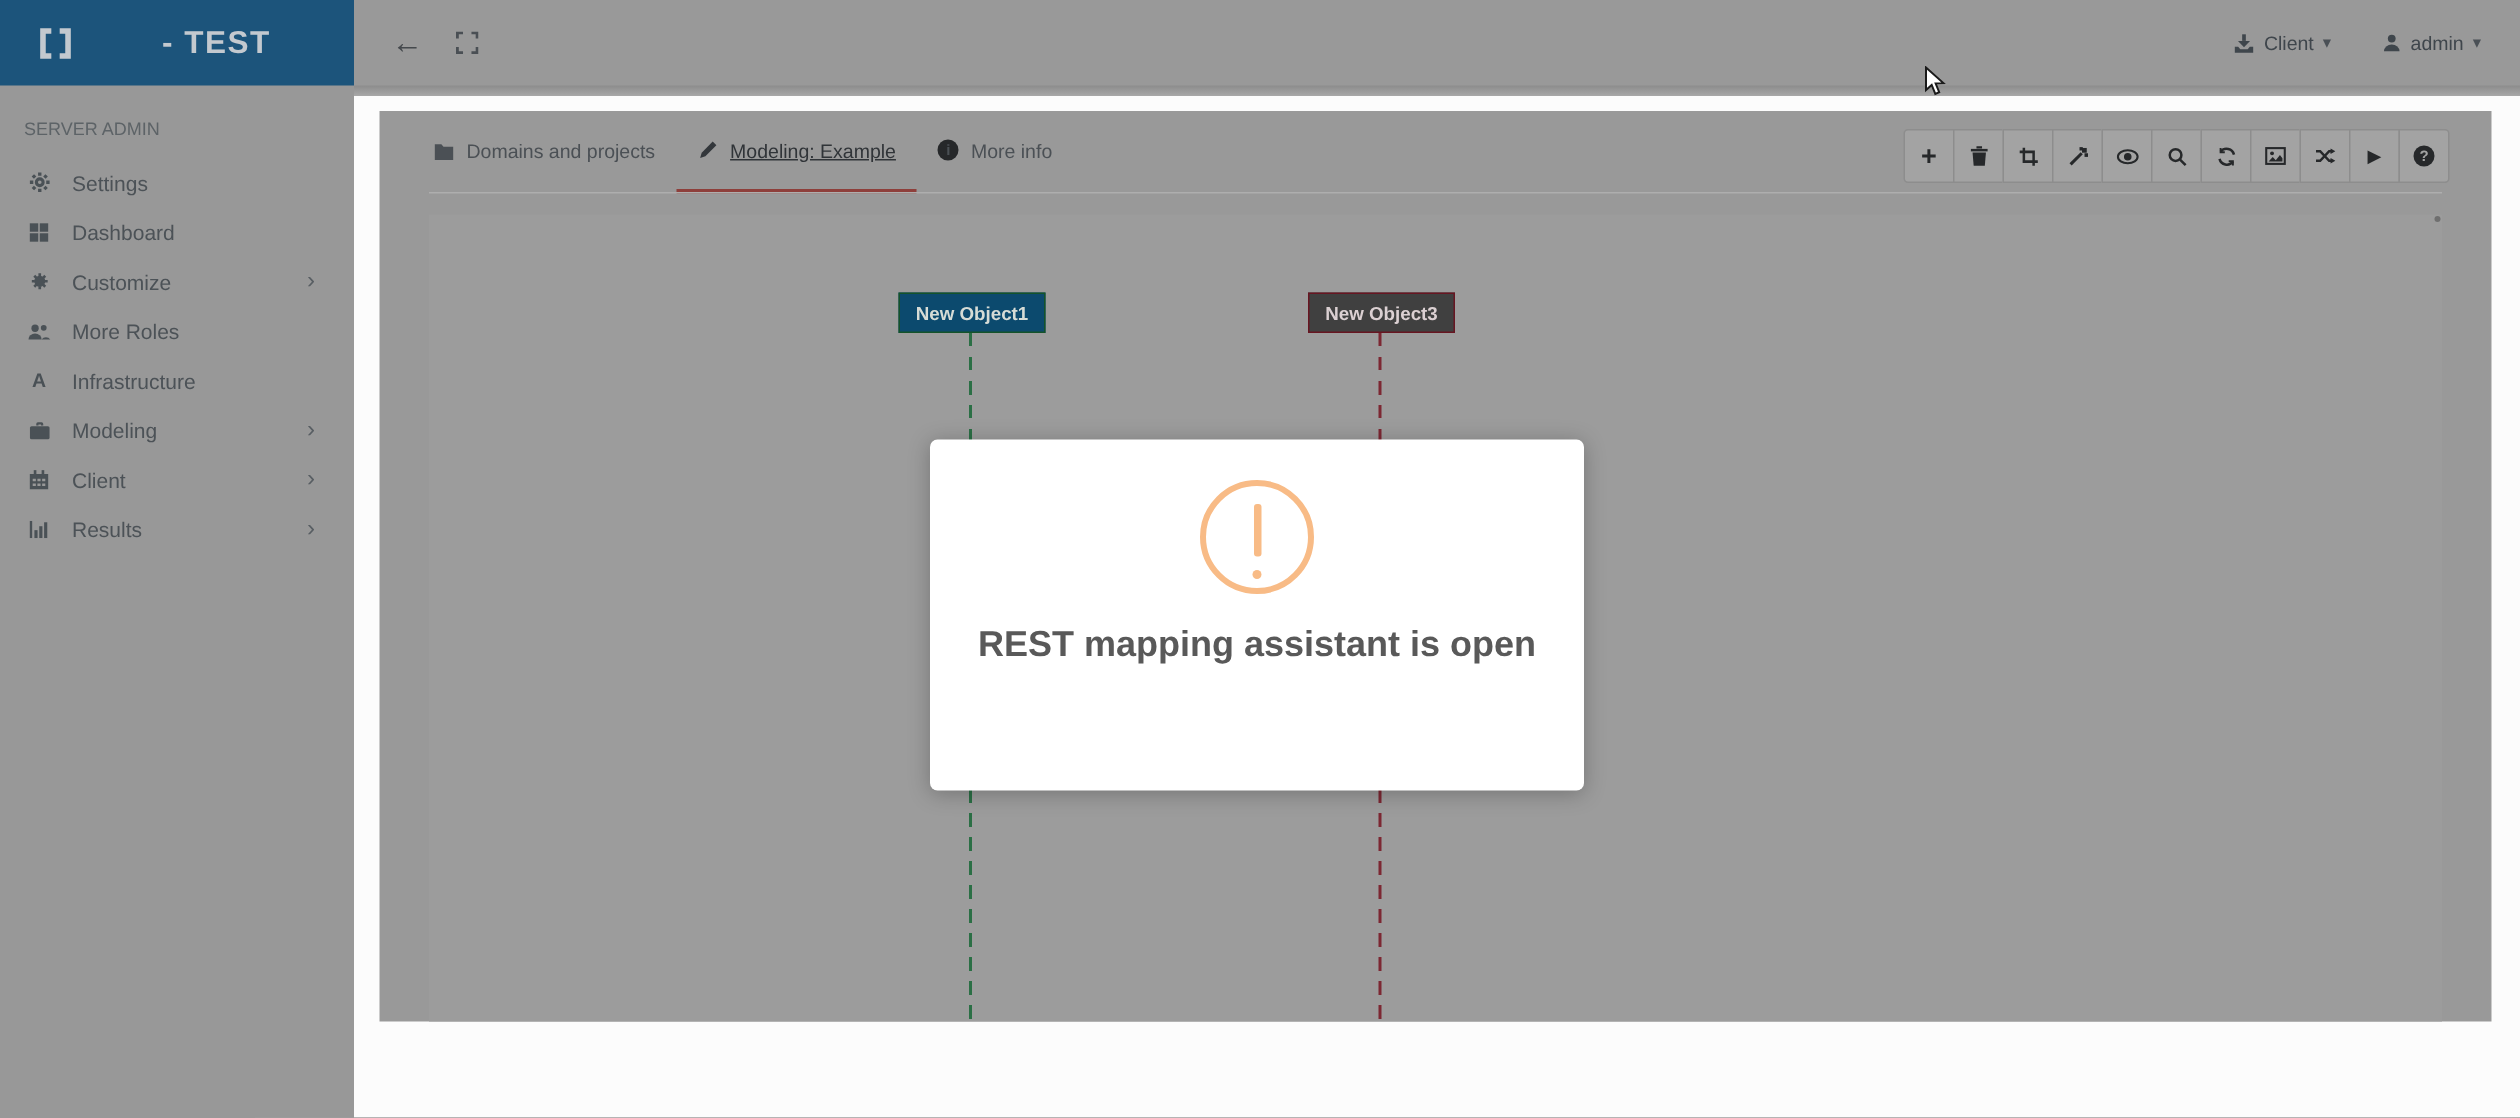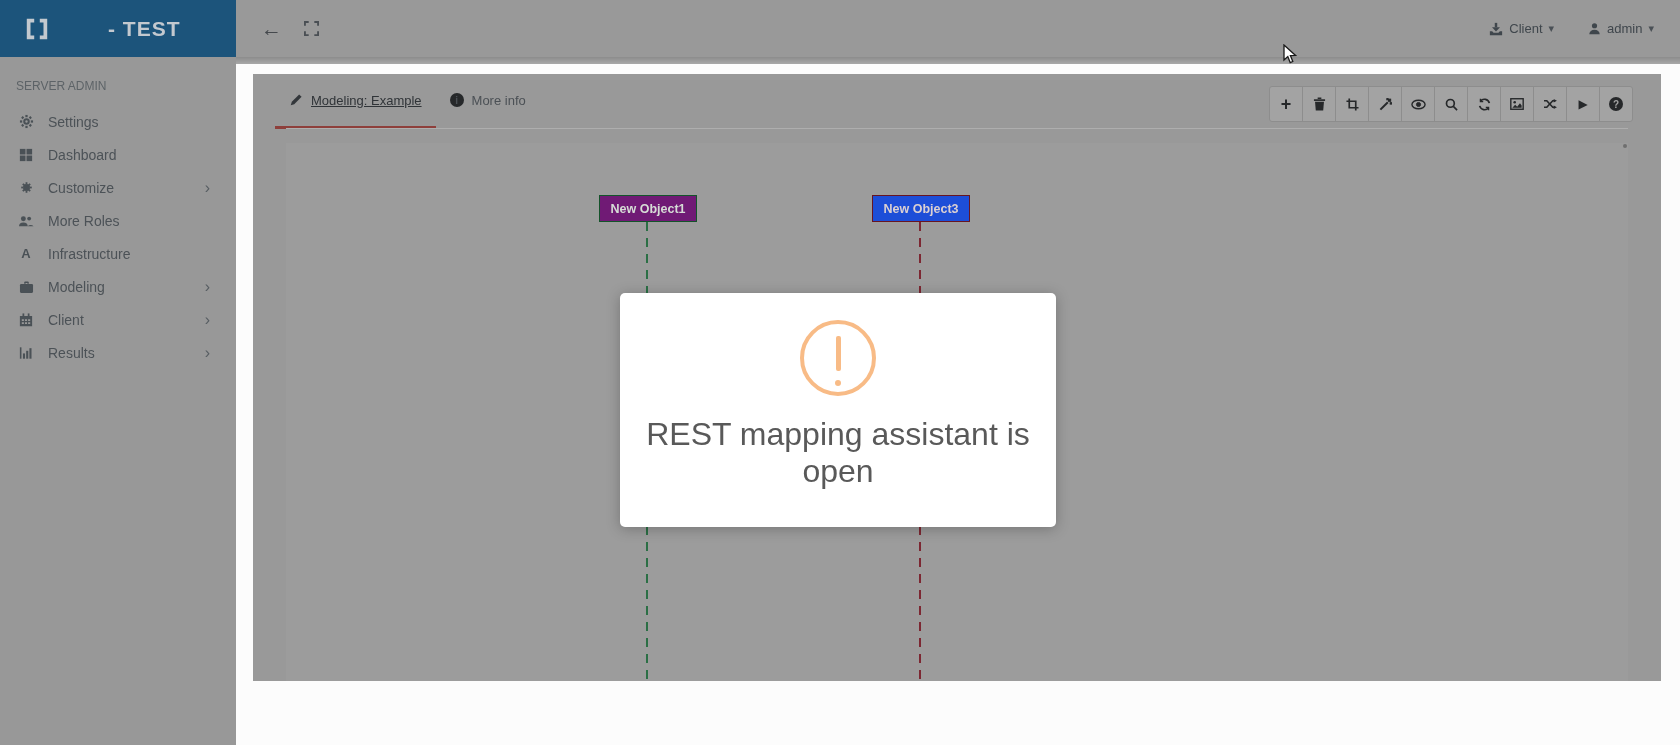--- a/index.html
+++ b/index.html
@@ -53,35 +53,35 @@
   .tool-btn:first-child { border-radius:3px 0 0 3px; }
   .tool-btn:last-child { border-radius:0 3px 3px 0; }
   .tool-plus { font-size:18px; font-weight:bold; line-height:1; }
   .tool-play { font-size:12px; }
   .circ { width:14px; height:14px; border-radius:50%; background:#26282a; color:#a3a3a3; font-size:10px; font-weight:bold; display:flex; align-items:center; justify-content:center; }
 
   
   .canvas { position:absolute; left:33px; right:33px; top:69px; bottom:0; background:#9c9c9c; }
   .speck { position:absolute; right:1px; top:1px; width:4px; height:4px; border-radius:50%; background:#6f6f6f; }
   .obj { position:absolute; width:98px; height:27px; top:52px; display:flex; align-items:center; justify-content:center; font-size:12.5px; font-weight:bold; }
-  .obj.green { background:#701a75; border:1px solid #14532a; color:#d6dcd6; }
-  .obj.red { background:#1d4ed8; border:1px solid #671521; color:#dbd0d2; }
+  .obj.green { background:#0c4a6e; border:1px solid #14532a; color:#d6dcd6; }
+  .obj.red { background:#404040; border:1px solid #671521; color:#dbd0d2; }
   .lifeline { position:absolute; top:79px; bottom:0; width:2px; }
   .lifeline.green { background:repeating-linear-gradient(180deg,#2b6f45 0 9px,transparent 9px 16px); }
   .lifeline.red { background:repeating-linear-gradient(180deg,#7c2732 0 9px,transparent 9px 16px); }
   .arr { position:absolute; background:#1d6f39; }
   .arrowhead { position:absolute; width:0; height:0; border-top:7px solid transparent; border-bottom:7px solid transparent; border-right:12px solid #1d6f39; }
 
   
   .backdrop { position:absolute; left:0; top:0; width:1680px; height:745px; background:transparent; z-index:8; }
   .modal { position:absolute; left:620px; top:293px; width:436px; height:234px; background:#ffffff; border-radius:5px; box-shadow:0 2px 14px rgba(0,0,0,.25); z-index:9; text-align:center; }
   .warn-circle { width:76px; height:76px; border:4px solid #f8bb86; border-radius:50%; margin:27px auto 0; position:relative; }
   .warn-bar { position:absolute; left:50%; top:12px; width:5px; height:35px; margin-left:-2.5px; border-radius:2px; background:#f8bb86; }
   .warn-dot { position:absolute; left:50%; top:56px; width:6px; height:6px; margin-left:-3px; border-radius:50%; background:#f8bb86; }
-  .modal-title { margin-top:20px; font-size:32px; font-weight:normal; color:#595959; }
+  .modal-title { margin-top:20px; font-size:24px; font-weight:bold; color:#595959; }
   .modal-msg { margin-top:12px; font-size:13px; color:#6e6e6e; }
 
   
   .cursor { position:absolute; left:1283px; top:44px; z-index:20; }
 </style>
 </head>
 <body>
 
 <div class="sidebar">
   <div class="side-head">
@@ -291,20 +291,28 @@
             <rect x="4.4" y="1.8" width="6.4" height="4.2" fill="currentColor"></rect>
             <rect x="4" y="8.6" width="7.6" height="5.4" fill="currentColor"></rect>
           </svg>
       </span>
     </button>
   </div>
 </div>
 
 <div class="card">
   <div class="tabs">
+    <div class="tab">
+      <span class="ti">
+        <svg width="14" height="13" viewBox="0 0 16 14" fill="currentColor">
+            <path d="M1 2 h5 l1.6 2 H15 v10 H1 z"></path>
+          </svg>
+      </span>
+      <span>Domains and projects</span>
+    </div>
     <div class="tab active">
       <span class="ti">
         <svg width="14" height="14" viewBox="0 0 16 16" fill="currentColor">
             <path d="M2 14 l1.2-4 L11.6 1.6 l2.8 2.8 L6 12.8 z"></path>
           </svg>
       </span>
       <span>Modeling: Example</span>
     </div>
     <div class="tab">
       <span class="ti circ">i</span>

